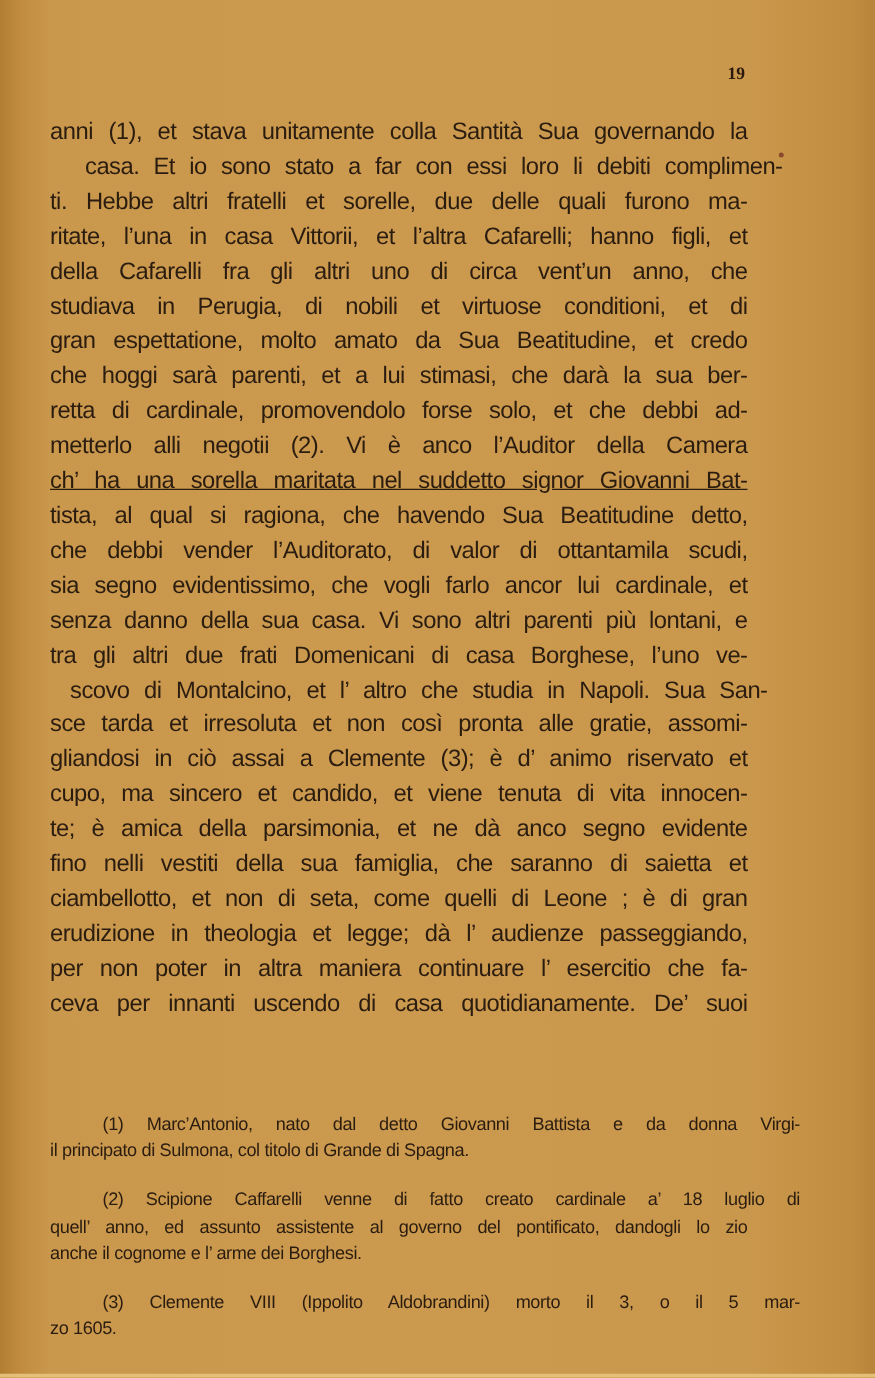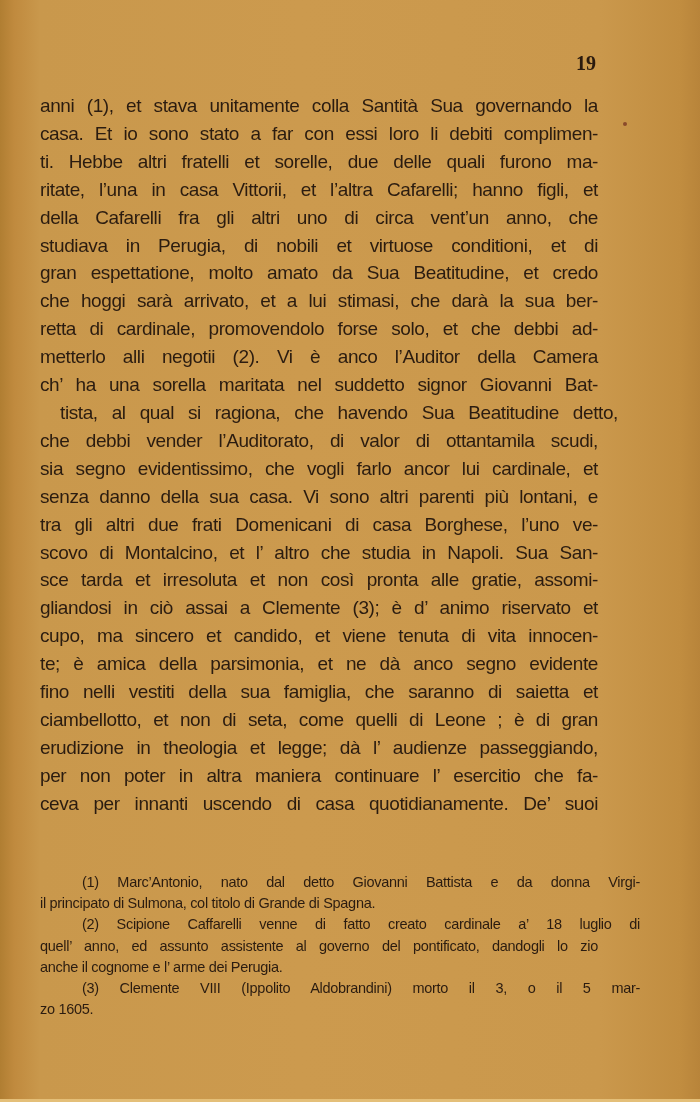--- a/index.html
+++ b/index.html
@@ -13,21 +13,21 @@
       background:
         linear-gradient(90deg, #b07e32 0px, #c08a3e 14px, #c9984c 40px, #cc9a4e 300px, #ca984c 600px, #c18d40 680px, #b8843a 700px);
     }
     .page::after {
       content: ""; position: absolute; left: 0; right: 0; bottom: 0; height: 3px;
       background: #e4bf78;
     }
     .page-number {
       position: absolute; left: 572px; top: 52px; width: 24px;
       font-family: "Liberation Serif", serif; font-weight: bold;
-      font-size: 20px; color: #2a1a0e; text-align: right;
+      font-size: 14px; color: #2a1a0e; text-align: right;
     }
     .body-text {
       position: absolute; left: 40px; top: 92px; width: 558px;
       font-family: "Liberation Sans", sans-serif;
       font-stretch: condensed;
       font-size: 19px; line-height: 27.9px;
       color: #2b1c10;
     }
     .line {
       display: block; white-space: nowrap;
@@ -35,72 +35,72 @@
       transform-origin: left center;
       letter-spacing: -0.4px;
     }
     .footnotes {
       position: absolute; left: 40px; top: 872px; width: 558px;
       font-family: "Liberation Sans", sans-serif;
       font-size: 14.5px; line-height: 21.2px; color: #2b1c10;
       letter-spacing: -0.3px;
     }
     .fn-line { display: block; white-space: nowrap; text-align: justify; text-align-last: justify; }
-    .fn-line.indent { padding-left: 42px; }
+    .fn-line.indent { padding-left: 42px; margin-top: 18px; }
     .fn-line.short { text-align-last: left; }
     .margin-dot {
       position: absolute; left: 623px; top: 122px; width: 4px; height: 4px;
       border-radius: 50%; background: #8a4a2a;
     }
   </style>
 </head>
 <body>
 
 <div class="page">
   <div class="margin-dot"></div>
 
   <div class="page-number">19</div>
 
   <div class="body-text">
     <span class="line" style="display: block; width: 558px;">anni (1), et stava unitamente colla Santità Sua governando la</span>
-    <span class="line" style="display: block; width: 558px;">casa. Et io sono stato a far con essi loro li debiti complimen-</span>
+    <span class="line" style="display: block; width: 558px; margin-left: 28px;">casa. Et io sono stato a far con essi loro li debiti complimen-</span>
     <span class="line" style="display: block; width: 558px;">ti. Hebbe altri fratelli et sorelle, due delle quali furono ma-</span>
     <span class="line" style="display: block; width: 558px;">ritate, l’una in casa Vittorii, et l’altra Cafarelli; hanno figli, et</span>
     <span class="line" style="display: block; width: 558px;">della Cafarelli fra gli altri uno di circa vent’un anno, che</span>
     <span class="line" style="display: block; width: 558px;">studiava in Perugia, di nobili et virtuose conditioni, et di</span>
     <span class="line" style="display: block; width: 558px;">gran espettatione, molto amato da Sua Beatitudine, et credo</span>
-    <span class="line" style="display: block; width: 558px;">che hoggi sarà arrivato, et a lui stimasi, che darà la sua ber-</span>
+    <span class="line" style="display: block; width: 558px;">che hoggi sarà parenti, et a lui stimasi, che darà la sua ber-</span>
     <span class="line" style="display: block; width: 558px;">retta di cardinale, promovendolo forse solo, et che debbi ad-</span>
     <span class="line" style="display: block; width: 558px;">metterlo alli negotii (2). Vi è anco l’Auditor della Camera</span>
-    <span class="line" style="display: block; width: 558px;">ch’ ha una sorella maritata nel suddetto signor Giovanni Bat-</span>
-    <span class="line" style="display: block; width: 558px; margin-left: 20px;">tista, al qual si ragiona, che havendo Sua Beatitudine detto,</span>
+    <span class="line" style="display: block; width: 558px; text-decoration: underline;">ch’ ha una sorella maritata nel suddetto signor Giovanni Bat-</span>
+    <span class="line" style="display: block; width: 558px;">tista, al qual si ragiona, che havendo Sua Beatitudine detto,</span>
     <span class="line" style="display: block; width: 558px;">che debbi vender l’Auditorato, di valor di ottantamila scudi,</span>
     <span class="line" style="display: block; width: 558px;">sia segno evidentissimo, che vogli farlo ancor lui cardinale, et</span>
     <span class="line" style="display: block; width: 558px;">senza danno della sua casa. Vi sono altri parenti più lontani, e</span>
     <span class="line" style="display: block; width: 558px;">tra gli altri due frati Domenicani di casa Borghese, l’uno ve-</span>
-    <span class="line" style="display: block; width: 558px;">scovo di Montalcino, et l’ altro che studia in Napoli. Sua San-</span>
+    <span class="line" style="display: block; width: 558px; margin-left: 16px;">scovo di Montalcino, et l’ altro che studia in Napoli. Sua San-</span>
     <span class="line" style="display: block; width: 558px;">sce tarda et irresoluta et non così pronta alle gratie, assomi-</span>
     <span class="line" style="display: block; width: 558px;">gliandosi in ciò assai a Clemente (3); è d’ animo riservato et</span>
     <span class="line" style="display: block; width: 558px;">cupo, ma sincero et candido, et viene tenuta di vita innocen-</span>
     <span class="line" style="display: block; width: 558px;">te; è amica della parsimonia, et ne dà anco segno evidente</span>
     <span class="line" style="display: block; width: 558px;">fino nelli vestiti della sua famiglia, che saranno di saietta et</span>
     <span class="line" style="display: block; width: 558px;">ciambellotto, et non di seta, come quelli di Leone ; è di gran</span>
     <span class="line" style="display: block; width: 558px;">erudizione in theologia et legge; dà l’ audienze passeggiando,</span>
     <span class="line" style="display: block; width: 558px;">per non poter in altra maniera continuare l’ esercitio che fa-</span>
     <span class="line" style="display: block; width: 558px;">ceva per innanti uscendo di casa quotidianamente. De’ suoi</span>
   </div>
 
   <div class="footnotes">
     <div>
       <span class="fn-line indent" style="display: block; width: 558px;">(1) Marc’Antonio, nato dal detto Giovanni Battista e da donna Virgi-</span>
       <span class="fn-line short" style="display: block; width: 558px;">il principato di Sulmona, col titolo di Grande di Spagna.</span>
     </div>
     <div>
       <span class="fn-line indent" style="display: block; width: 558px;">(2) Scipione Caffarelli venne di fatto creato cardinale a’ 18 luglio di</span>
       <span class="fn-line" style="display: block; width: 558px;">quell’ anno, ed assunto assistente al governo del pontificato, dandogli lo zio</span>
-      <span class="fn-line short" style="display: block; width: 558px;">anche il cognome e l’ arme dei Perugia.</span>
+      <span class="fn-line short" style="display: block; width: 558px;">anche il cognome e l’ arme dei Borghesi.</span>
     </div>
     <div>
       <span class="fn-line indent" style="display: block; width: 558px;">(3) Clemente VIII (Ippolito Aldobrandini) morto il 3, o il 5 mar-</span>
       <span class="fn-line short" style="display: block; width: 558px;">zo 1605.</span>
     </div>
   </div>
 </div>
 
 </body></html>

